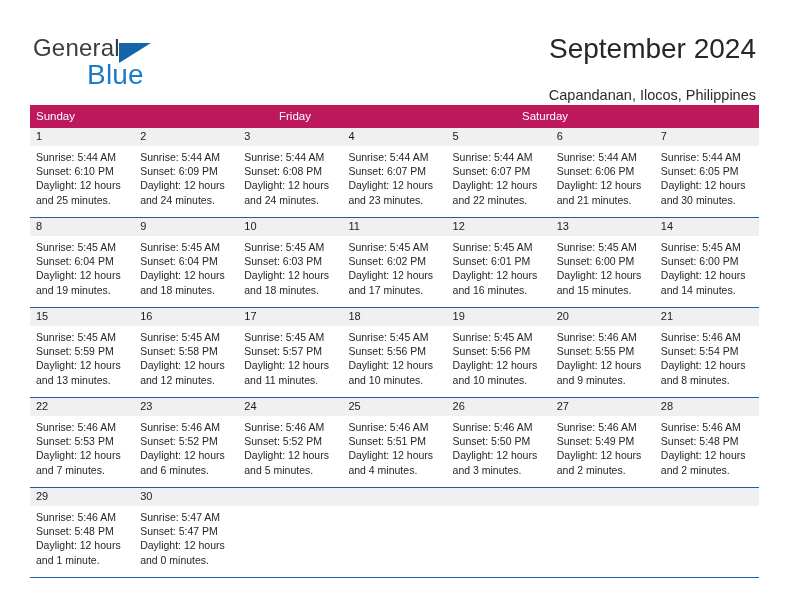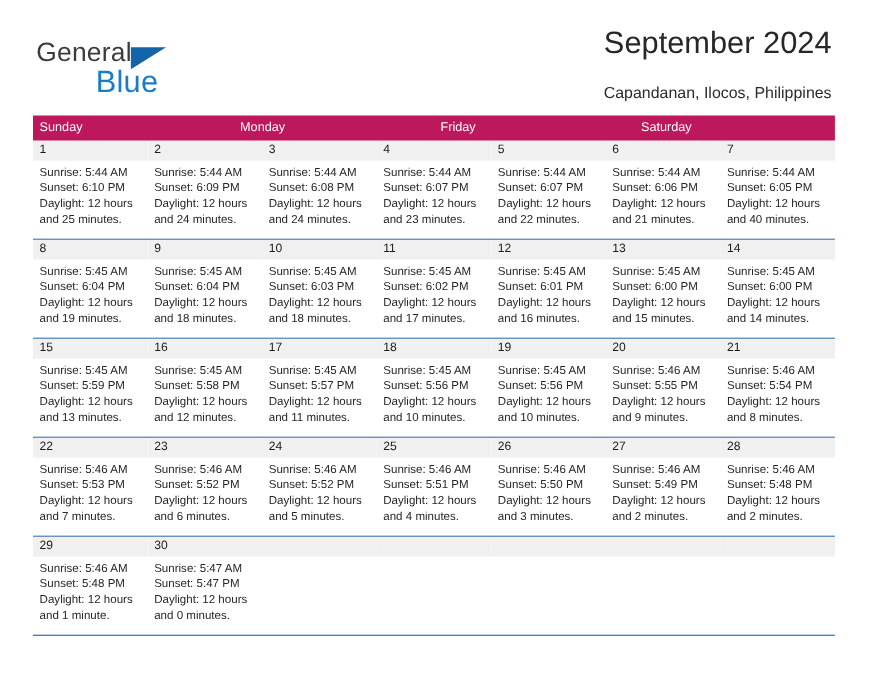--- a/index.html
+++ b/index.html
@@ -60,21 +60,21 @@
     left: 54px;
     top: 25px;
     font-size: 28px;
     color: #1a7cc8;
     letter-spacing: .2px;
   }
 
   .title-block {
     position: absolute;
     right: 36px;
-    top: 22px;
+    top: 32px;
     text-align: right;
   }
   .cal-title {
     font-size: 28px;
     color: #272727;
     line-height: 34px;
     white-space: nowrap;
   }
   .cal-subtitle {
     margin-top: 20px;
@@ -161,21 +161,20 @@
     <div class="title-block">
       <div class="cal-title">September 2024</div>
       <div class="cal-subtitle">Capandanan, Ilocos, Philippines</div>
     </div>
 
   </div>
 
   <div class="calendar">
     <div class="dow-row">
       <div class="dow">Sunday</div>
-      <div class="dow">Monday</div>
       <div class="dow">Friday</div>
       <div class="dow">Saturday</div>
     </div>
 
     <div id="weeks-container">
         <div class="week first">
           <div class="cell">
             <div class="daynum">1</div>
             <div class="details">
               <div>Sunrise: 5:44 AM</div>
@@ -228,21 +227,21 @@
               <div>Daylight: 12 hours</div>
               <div>and 21 minutes.</div>
             </div>
           </div>
           <div class="cell">
             <div class="daynum">7</div>
             <div class="details">
               <div>Sunrise: 5:44 AM</div>
               <div>Sunset: 6:05 PM</div>
               <div>Daylight: 12 hours</div>
-              <div>and 40 minutes.</div>
+              <div>and 30 minutes.</div>
             </div>
           </div>
         </div>
         <div class="week">
           <div class="cell">
             <div class="daynum">8</div>
             <div class="details">
               <div>Sunrise: 5:45 AM</div>
               <div>Sunset: 6:04 PM</div>
               <div>Daylight: 12 hours</div>

